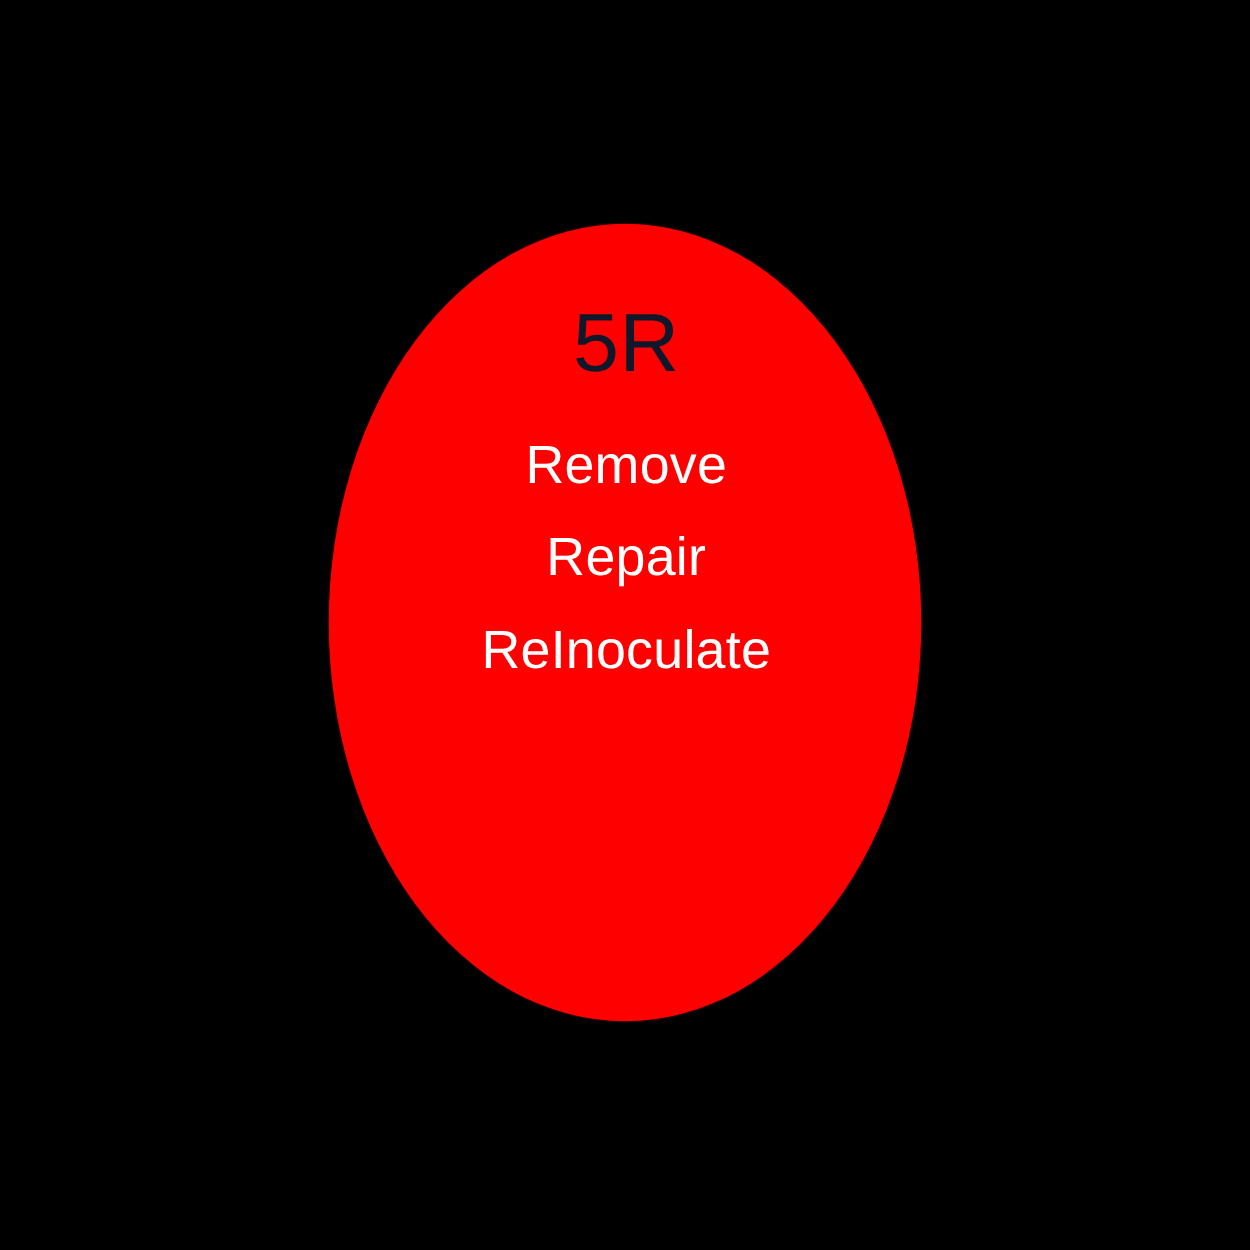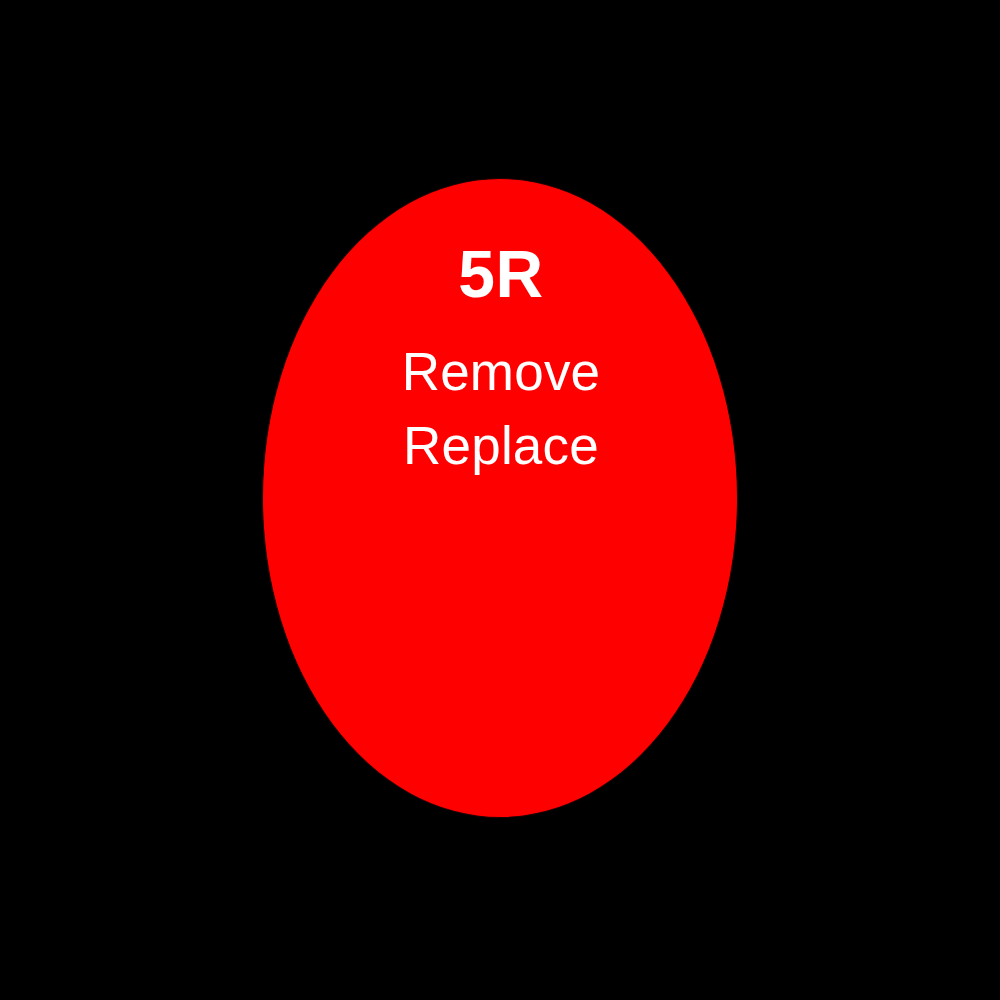--- a/index.html
+++ b/index.html
@@ -51,56 +51,57 @@
     flex-direction: column;
     align-items: center;
     text-align: center;
     color: #FFFFFF;
     user-select: none;
   }
 
   .node-title {
     font-size: 66px;
     line-height: 1;
-    font-weight: 700;
+    font-weight: 400;
     letter-spacing: 0.5px;
     margin-top: 62px;
-    color: #ffffff;
+    color: #0f172a;
   }
 
   .node-list {
     margin: 0;
     padding: 0;
     list-style: none;
     margin-top: 28px;
     display: flex;
     flex-direction: column;
     align-items: center;
   }
 
   .node-list-item {
-    font-size: 53px;
+    font-size: 43px;
     line-height: 74px;
     font-weight: 400;
     letter-spacing: 0.2px;
     color: #FFFFFF;
     white-space: nowrap;
   }
 </style>
 </head>
 <body>
 
 <div id="canvas">
 
   <div class="node-ellipse">
     <div class="node-text">
 
       <div class="node-title">5R</div>
 
       <ul class="node-list">
         <li class="node-list-item">Remove</li>
-        <li class="node-list-item">Replace</li>
+        <li class="node-list-item">Repair</li>
+        <li class="node-list-item">ReInoculate</li>
       </ul>
 
     </div>
   </div>
 
 </div>
 
 </body></html>

